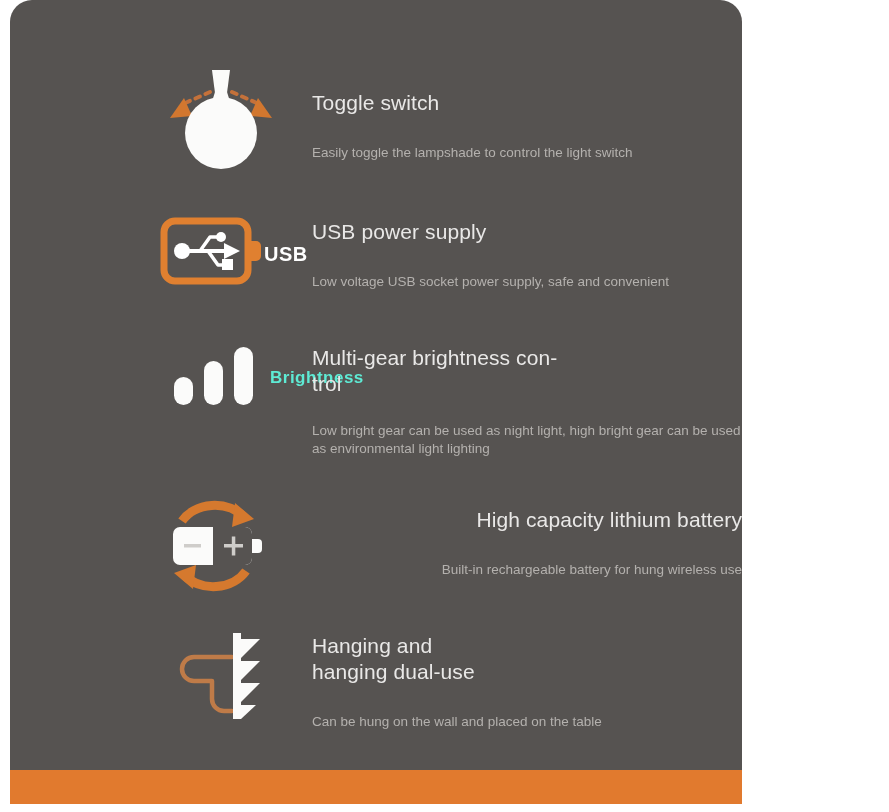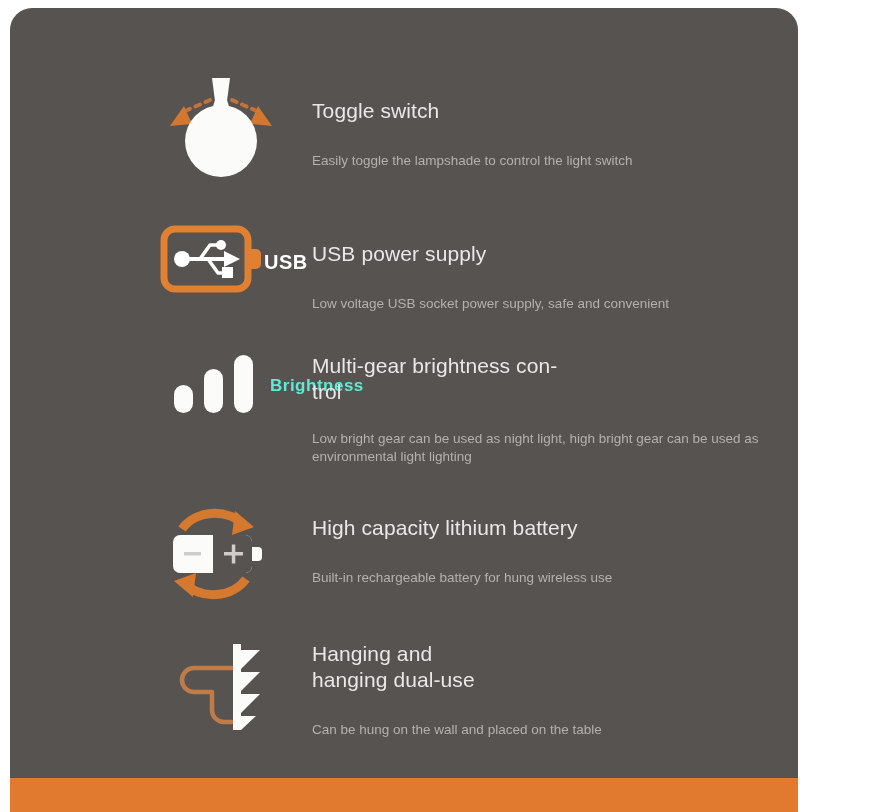--- a/index.html
+++ b/index.html
@@ -11,22 +11,22 @@
     width: 889px;
     height: 812px;
     font-family: "Liberation Sans", sans-serif;
     overflow: hidden;
     position: relative;
   }
 
   #feature-card {
     position: absolute;
     left: 10px;
-    top: 8px;
-    width: 788px;
+    top: 0;
+    width: 732px;
     height: 804px;
     background: #565351;
     border-radius: 22px 22px 0 0;
     overflow: hidden;
   }
 
   #features-list {
     position: absolute;
     left: 0;
     top: 0;
@@ -139,21 +139,21 @@
               <path d="M40 36 L50 22 H60" stroke-width="3.5" fill="none" stroke-linejoin="round"></path>
               <circle cx="61" cy="22" r="5" stroke="none"></circle>
               <path d="M48 36 L58 50 H66" stroke-width="3.5" fill="none" stroke-linejoin="round"></path>
               <rect x="62" y="44" width="11" height="11" stroke="none"></rect>
             </g>
           </svg>
         </span>
         <div class="icon-caption caption-white">USB</div>
       </div>
       <div class="text-cell">
-        <div class="feature-title" style="margin-top:18px;">USB power supply</div>
+        <div class="feature-title" style="margin-top:4px;">USB power supply</div>
         <div class="feature-desc">Low voltage USB socket power supply, safe and convenient</div>
       </div>
     </div>
 
     <div class="feature-row" style="top:345px;">
       <div class="icon-cell">
         <span>
           <svg width="110" height="60" viewBox="0 0 110 60">
             <rect x="14" y="32" width="19" height="28" rx="9.5" fill="#fbfbfa"></rect>
             <rect x="44" y="16" width="19" height="44" rx="9.5" fill="#fbfbfa"></rect>
@@ -162,21 +162,21 @@
         </span>
         <div class="icon-caption caption-orange">Brightness</div>
       </div>
       <div class="text-cell">
         <div class="feature-title" style="">Multi-gear brightness con-
 trol</div>
         <div class="feature-desc" style="margin-top:25px; max-width:452px;">Low bright gear can be used as night light, high bright gear can be used as environmental light lighting</div>
       </div>
     </div>
 
-    <div class="feature-row" style="top:495px;">
+    <div class="feature-row" style="top:495px;text-align:right;">
       <div class="icon-cell">
         <span>
           <svg width="108" height="100" viewBox="0 0 108 100">
 
             <path d="M22 26 A38 32 0 0 1 84 22" fill="none" stroke="#d5792e" stroke-width="9" stroke-linecap="butt"></path>
             <polygon points="75,8 94,24 72,32" fill="#d5792e"></polygon>
 
             <path d="M86 76 A38 32 0 0 1 24 80" fill="none" stroke="#d5792e" stroke-width="9" stroke-linecap="butt"></path>
             <polygon points="33,94 14,78 36,70" fill="#d5792e"></polygon>
 
@@ -188,21 +188,21 @@
             <rect x="71.8" y="41.5" width="3.5" height="19" fill="#cfcdca"></rect>
           </svg>
         </span>
       </div>
       <div class="text-cell">
         <div class="feature-title" style="margin-top:12px;">High capacity lithium battery</div>
         <div class="feature-desc">Built-in rechargeable battery for hung wireless use</div>
       </div>
     </div>
 
-    <div class="feature-row" style="top:625px;align-items:center;">
+    <div class="feature-row" style="top:625px;">
       <div class="icon-cell">
         <span>
           <svg width="110" height="100" viewBox="0 0 110 100">
 
             <path d="M78 32 H40 a12 12 0 0 0 0 24 h18 v18 a12 12 0 0 0 12 12 h8" fill="none" stroke="#bf7b48" stroke-width="4.5" stroke-linecap="round" stroke-linejoin="round" transform="translate(-6,0)"></path>
 
             <rect x="73" y="8" width="8" height="86" fill="#fbfbfa"></rect>
             <g fill="#fbfbfa">
               <polygon points="81,14 100,14 81,33"></polygon>
               <polygon points="81,36 100,36 81,55"></polygon>

